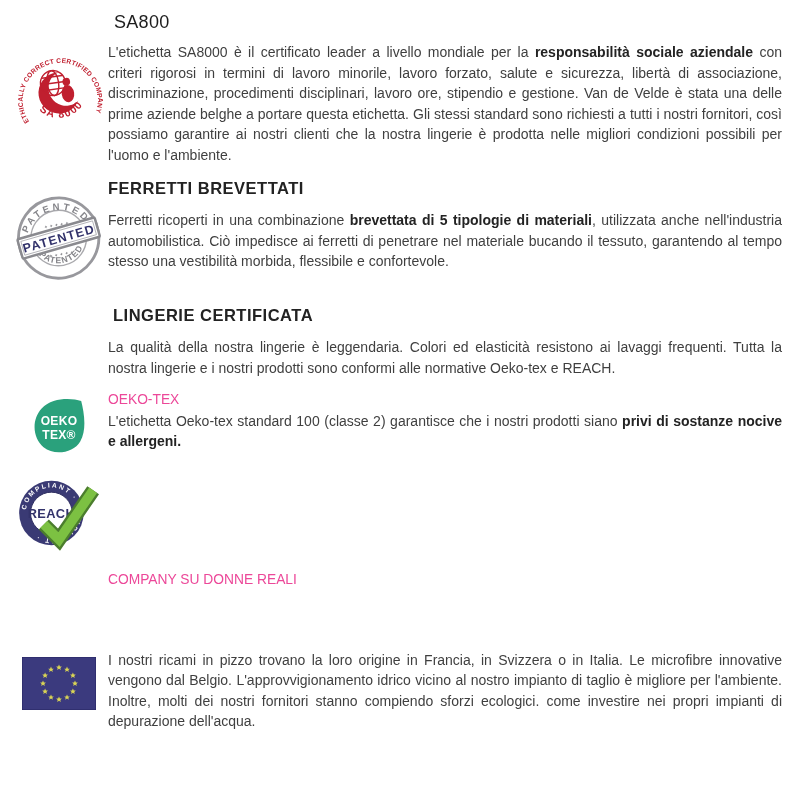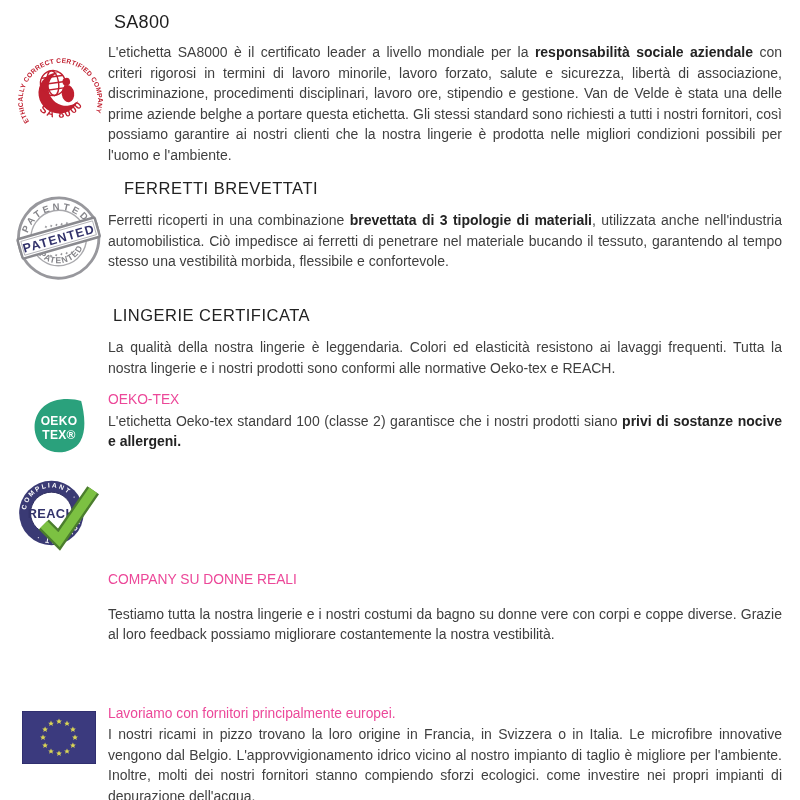--- a/index.html
+++ b/index.html
@@ -4,21 +4,21 @@
 <style>
   html,body{margin:0;padding:0;background:#ffffff;}
   body{width:800px;height:800px;font-family:"Liberation Sans",sans-serif;color:#3f3f3f;overflow:hidden;}
   .doc{position:relative;width:800px;height:800px;padding:12px 10px 0 10px;box-sizing:border-box;}
   .row{display:flex;align-items:flex-start;}
   .icon-cell{width:98px;flex:0 0 98px;display:flex;justify-content:center;}
   .text-cell{flex:1;padding-right:8px;}
   .body-p{font-size:14px;line-height:20.5px;text-align:justify;margin:0;color:#3f3f3f;}
   .body-p strong{font-weight:700;color:#232323;}
   .h-sa{font-size:18px;font-weight:400;color:#1d1d1d;letter-spacing:.3px;margin:0 0 9px 6px;}
-  .h-sec{font-size:16.5px;font-weight:400;color:#222;letter-spacing:.5px;margin:0 0 12px 16px;}
+  .h-sec{font-size:16.5px;font-weight:700;color:#222;letter-spacing:.5px;margin:0 0 12px 0;}
   .h-sec.indent{margin-left:5px;}
   .label-p{font-size:13.8px;line-height:20.5px;margin:0;color:#ec4899;}
   .rot-sa{transform:rotate(-8deg);}
   .rot-pat{transform:rotate(-10deg);}
   .mb-sa{margin-bottom:14px;}
   .mb-fer{margin-bottom:21px;}
   .mb-lin{margin-bottom:12px;}
   .mb-oeko{margin-bottom:13px;}
   .mb-reach{margin-bottom:15px;}
   .mt-test{margin-top:13px;}
@@ -84,21 +84,21 @@
           <g transform="rotate(-6 45 45)">
             <rect x="3" y="34.5" width="84" height="21" fill="#ffffff" stroke="#8a8a8f" stroke-width="2.6" rx="1.5"></rect>
             <rect x="6" y="37.5" width="78" height="15" fill="none" stroke="#a5a5aa" stroke-width="0.8"></rect>
             <text x="45" y="50" text-anchor="middle" font-size="13" font-weight="bold" fill="#31316a" letter-spacing="1.2">PATENTED</text>
           </g>
         </svg>
       </div>
     </div>
     <div class="text-cell">
       <h2 class="h-sec">FERRETTI BREVETTATI</h2>
-      <p class="body-p"><span>Ferretti ricoperti in una combinazione </span><strong>brevettata di 3 tipologie di materiali</strong><span>, utilizzata anche nell'industria automobilistica. Ciò impedisce ai ferretti di penetrare nel materiale bucando il tessuto, garantendo al tempo stesso una vestibilità morbida, flessibile e confortevole.</span></p>
+      <p class="body-p"><span>Ferretti ricoperti in una combinazione </span><strong>brevettata di 5 tipologie di materiali</strong><span>, utilizzata anche nell'industria automobilistica. Ciò impedisce ai ferretti di penetrare nel materiale bucando il tessuto, garantendo al tempo stesso una vestibilità morbida, flessibile e confortevole.</span></p>
     </div>
   </div>
 
   <div class="row mb-lin">
     <div class="icon-cell"></div>
     <div class="text-cell">
       <h2 class="h-sec indent">LINGERIE CERTIFICATA</h2>
       <p class="body-p">La qualità della nostra lingerie è leggendaria. Colori ed elasticità resistono ai lavaggi frequenti. Tutta la nostra lingerie e i nostri prodotti sono conformi alle normative Oeko-tex e REACH.</p>
     </div>
   </div>
@@ -136,21 +136,20 @@
           <path d="M 30,50 L 46,66 L 82,14" fill="none" stroke="#7cc142" stroke-width="10"></path>
         </svg>
       </div>
     </div>
   </div>
 
   <div class="row">
     <div class="icon-cell"></div>
     <div class="text-cell">
       <p class="label-p">COMPANY SU DONNE REALI</p>
-      <p class="body-p mt-test">Testiamo tutta la nostra lingerie e i nostri costumi da bagno su donne vere con corpi e coppe diverse. Grazie al loro feedback possiamo migliorare costantemente la nostra vestibilità.</p>
     </div>
   </div>
 
   <div class="row row-eu">
     <div class="icon-cell pt7">
       <div>
         <svg width="74" height="53" viewBox="0 0 74 53">
           <defs>
             <path id="eustar" d="M 0,-3 L 0.9,-0.93 L 2.85,-0.93 L 1.35,0.45 L 1.76,2.43 L 0,1.2 L -1.76,2.43 L -1.35,0.45 L -2.85,-0.93 L -0.9,-0.93 Z" fill="#d9d455"></path>
           </defs>
@@ -164,18 +163,17 @@
           <use href="#eustar" x="37" y="42.5"></use>
           <use href="#eustar" x="29" y="40.4"></use>
           <use href="#eustar" x="23.1" y="34.5"></use>
           <use href="#eustar" x="21" y="26.5"></use>
           <use href="#eustar" x="23.1" y="18.5"></use>
           <use href="#eustar" x="29" y="12.6"></use>
         </svg>
       </div>
     </div>
     <div class="text-cell">
-      <p class="label-p">Lavoriamo con fornitori principalmente europei.</p>
       <p class="body-p">I nostri ricami in pizzo trovano la loro origine in Francia, in Svizzera o in Italia. Le microfibre innovative vengono dal Belgio. L'approvvigionamento idrico vicino al nostro impianto di taglio è migliore per l'ambiente. Inoltre, molti dei nostri fornitori stanno compiendo sforzi ecologici. come investire nei propri impianti di depurazione dell'acqua.</p>
     </div>
   </div>
 
 </div>
 
 </body></html>

